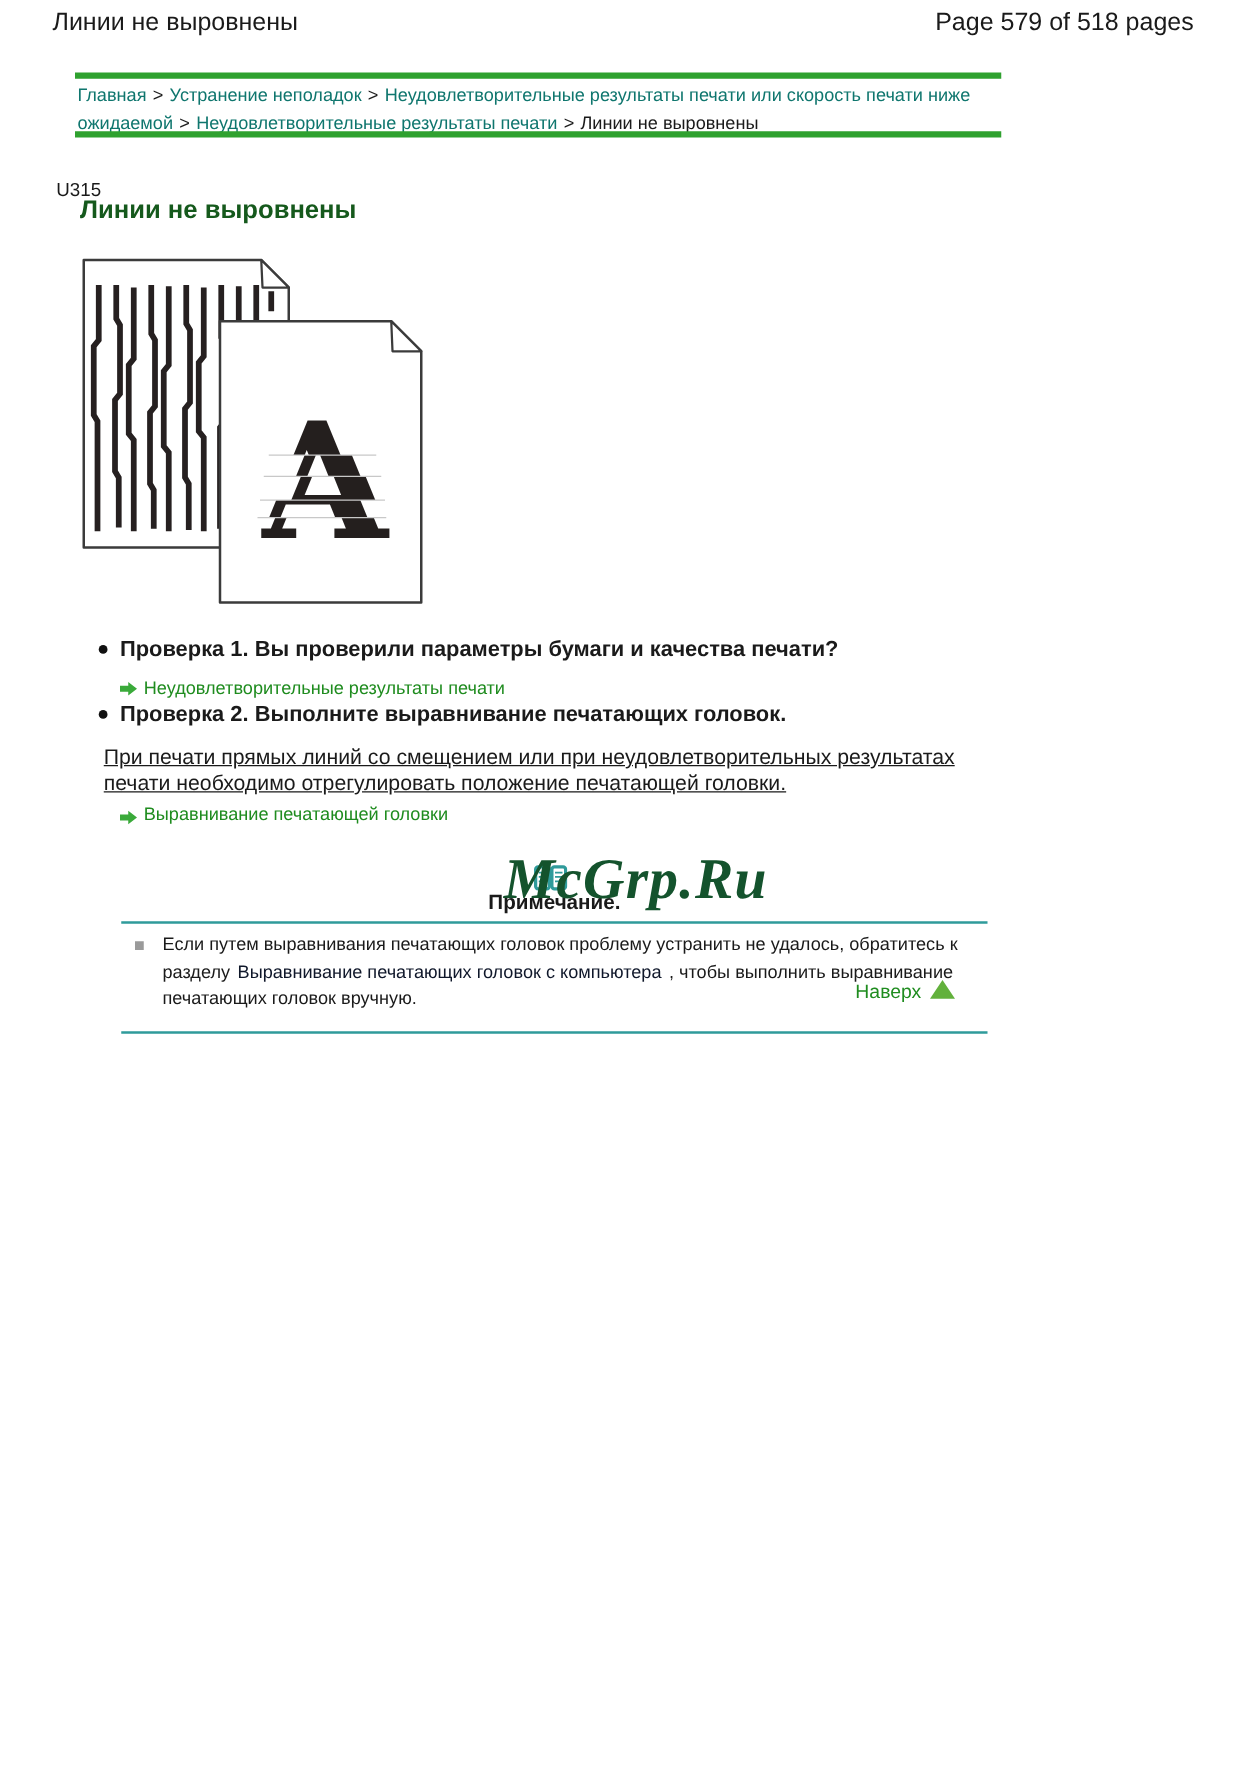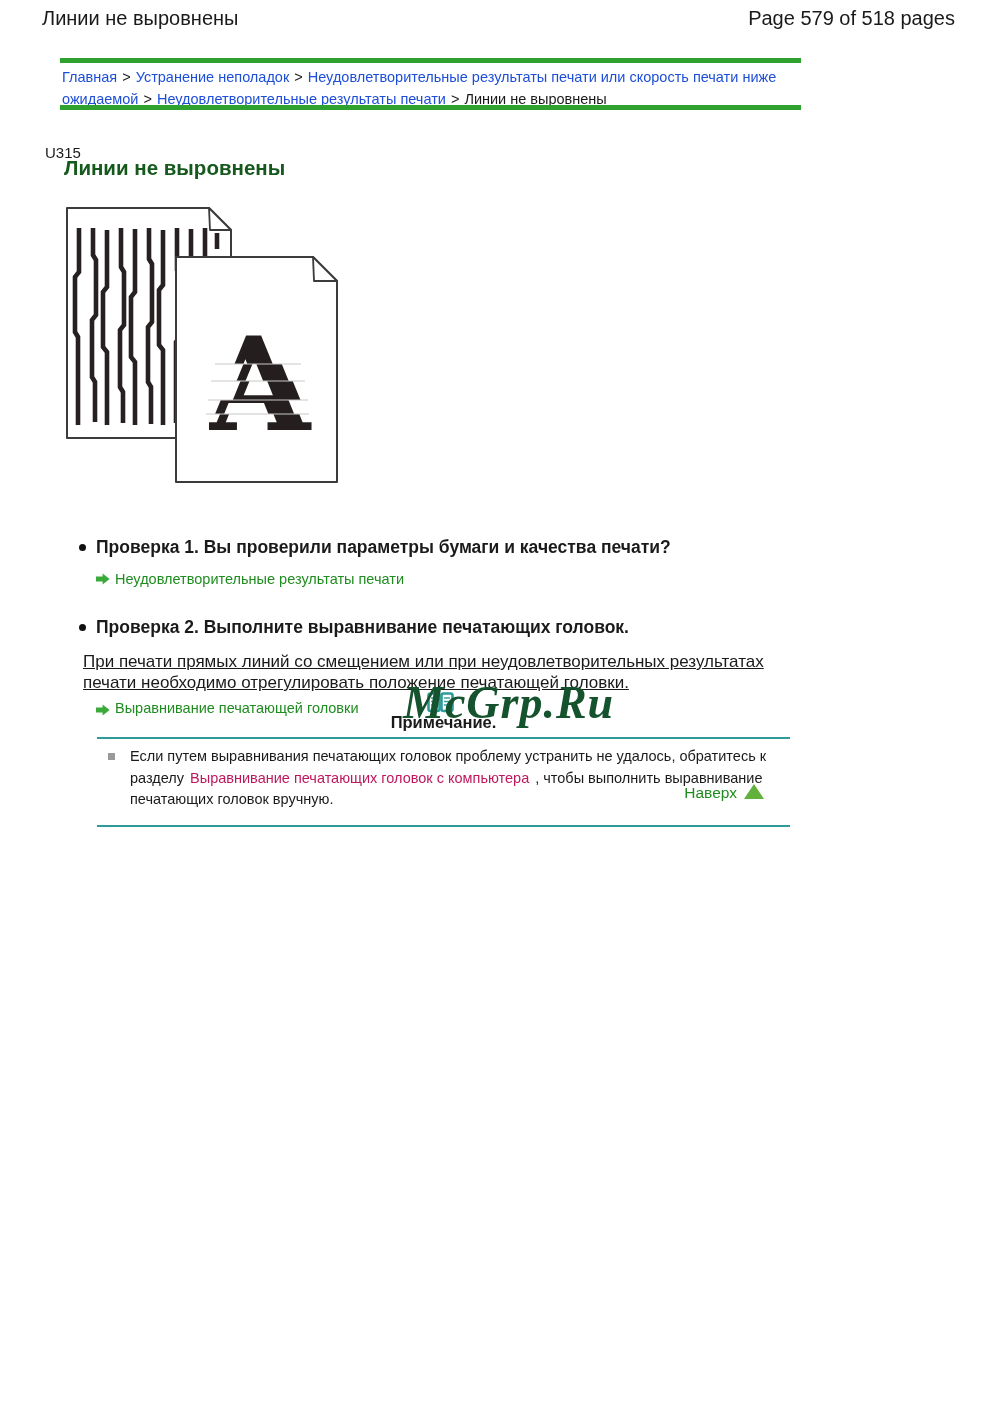--- a/index.html
+++ b/index.html
@@ -16,35 +16,35 @@
     font-size:20px; line-height:24px;
   }
   
   .green-bar { position:absolute; left:60px; width:741px; height:5px; background:#2fa12f; }
   .bar-top { top:58px; }
   .bar-bottom { top:105px; }
   .breadcrumb {
     position:absolute; top:66px; left:62px; width:728px;
     font-size:14.5px; line-height:22px;
   }
-  .crumb-link { color:#1d4ed8; cursor:pointer; }
+  .crumb-link { color:#0f766e; cursor:pointer; }
   .crumb-sep { color:#1c1c1c; margin:0 5px; }
   .crumb-current { color:#1a1a1a; }
   .doc-code { position:absolute; top:144px; left:45px; font-size:15px; }
   .article-title {
     position:absolute; top:156px; left:64px;
     font-size:20.5px; font-weight:bold; color:#15591c;
   }
   .illustration { position:absolute; top:197px; left:63px; width:285px; height:297px; }
 
   
   .checks { position:absolute; top:507px; left:78px; width:716px; }
   .check-title {
     position:relative; padding-left:18px;
-    font-size:17.5px; font-weight:bold; line-height:24px;margin-top:28px;
+    font-size:17.5px; font-weight:bold; line-height:24px;
   }
   .check-title::before {
     content:""; position:absolute; left:1px; top:9px;
     width:7px; height:7px; border-radius:50%; background:#111;
   }
   .arrow-link {
     margin:12px 0 0 18px; display:flex; align-items:center;
     font-size:14.5px; color:#1f8c1f; cursor:pointer;
   }
   .arrow-link .arr { margin-right:5px; display:inline-flex; }
@@ -59,21 +59,21 @@
   .note-title { font-size:16.5px; font-weight:bold; }
   .note-rule { height:2px; background:#2f9b9b; margin-top:5px; }
   .note-item {
     position:relative; padding:7px 0 9px 33px;
     font-size:14.5px; line-height:21.5px; width:685px;
   }
   .note-item::before {
     content:""; position:absolute; left:11px; top:14px;
     width:7px; height:7px; background:#9a9a9a;
   }
-  .inline-link { color:#be185d; cursor:pointer; margin:0 6px; }
+  .inline-link { color:#0f172a; cursor:pointer; margin:0 6px; }
 
   .back-to-top {
     position:absolute; top:784px; left:0; width:764px; text-align:right;
     font-size:15.5px; color:#1f8c1f; cursor:pointer;
   }
   .up-triangle {
     display:inline-block; width:0; height:0; margin:0 0 -1px 7px;
     border-left:10px solid transparent; border-right:10px solid transparent;
     border-bottom:15px solid #62b13c;
   }

